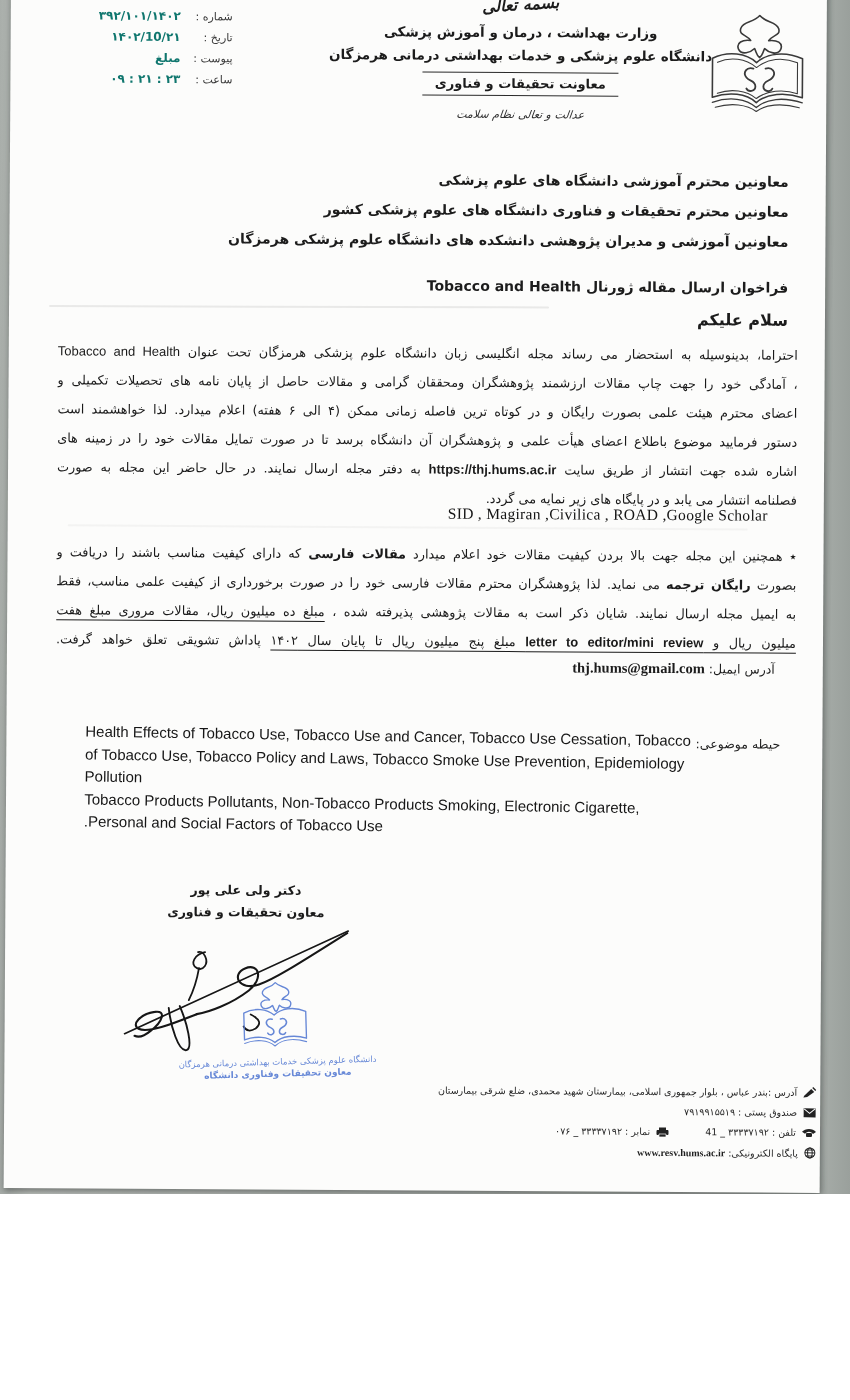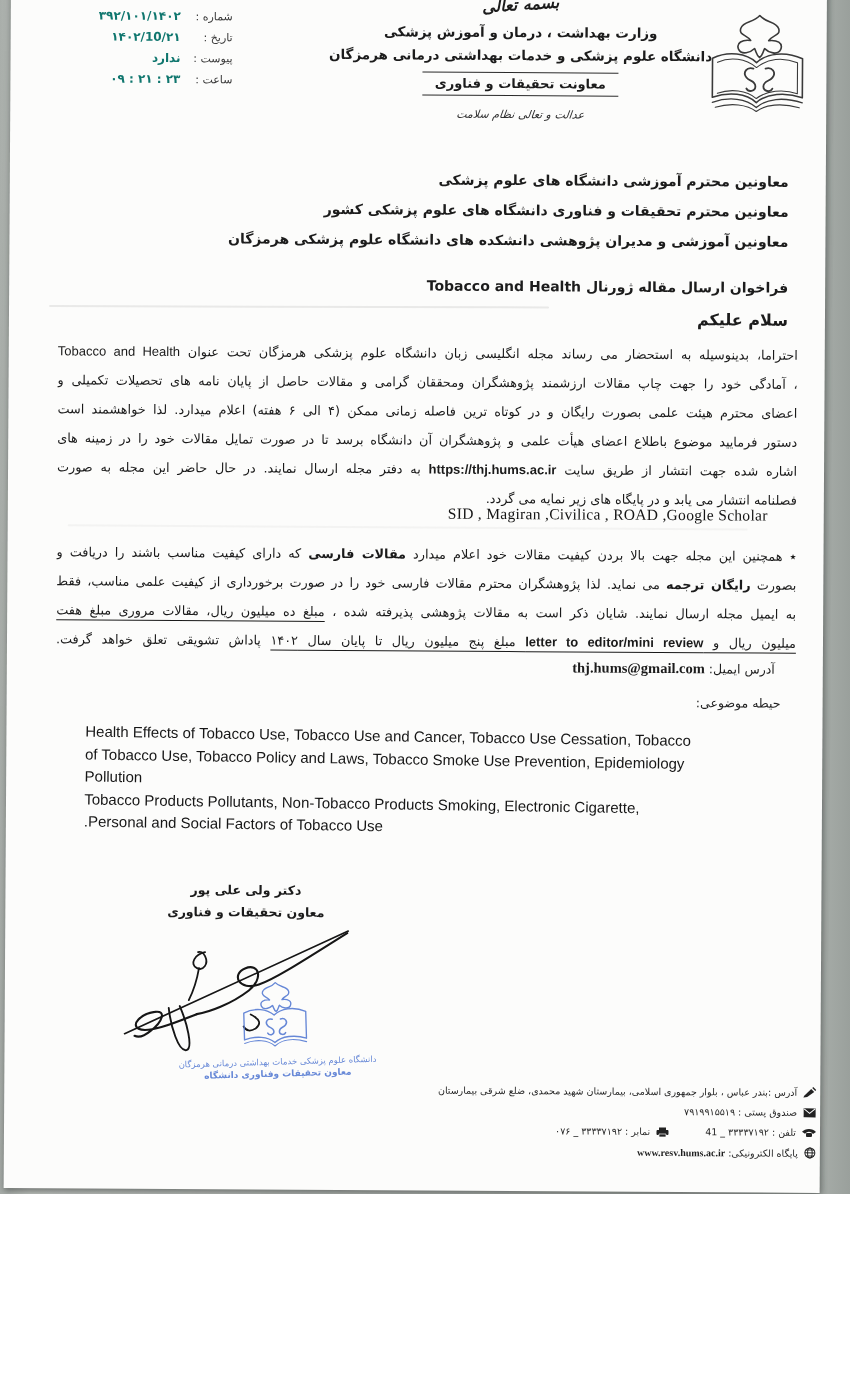--- a/index.html
+++ b/index.html
@@ -50,21 +50,21 @@
   .b{font-weight:bold;}
   .u{text-decoration:underline;text-underline-offset:5px;text-decoration-thickness:1.1px;}
   .lat{font-family:"Liberation Sans",sans-serif;direction:ltr;unicode-bidi:embed;font-size:13px;}
 
   .indexing{position:absolute;top:518px;left:440px;width:320px;text-align:center;
             font-family:"Liberation Serif",serif;font-size:15.5px;color:#141414;letter-spacing:.3px;white-space:nowrap;}
 
   .emailline{position:absolute;top:672px;right:48px;direction:rtl;font-size:12.5px;white-space:nowrap;}
   .emailline .addr{font-family:"Liberation Serif",serif;font-weight:bold;font-size:14.5px;direction:ltr;unicode-bidi:embed;margin-top:18px;}
 
-  .scopehead{position:absolute;top:707px;right:42px;direction:rtl;font-size:12.5px;color:#222;}
+  .scopehead{position:absolute;top:748px;right:42px;direction:rtl;font-size:12.5px;color:#222;}
 
   .scope{position:absolute;top:736px;left:79px;width:678px;direction:ltr;text-align:left;
          font-family:"Liberation Sans",sans-serif;font-size:15px;color:#161616;
          transform:rotate(0.55deg);transform-origin:top left;}
   .scope .line{line-height:22.5px;}
 
   
   .signer{position:absolute;top:897px;left:148px;width:185px;text-align:center;direction:rtl;
           font-size:12.5px;font-weight:bold;}
   .signer .t{margin-top:7px;}
@@ -96,21 +96,21 @@
       <div class="row">
         <span class="lbl">شماره :</span>
         <span class="val">۳۹۲/۱۰۱/۱۴۰۲</span>
       </div>
       <div class="row">
         <span class="lbl">تاریخ :</span>
         <span class="val">۱۴۰۲/10/۲۱</span>
       </div>
       <div class="row">
         <span class="lbl">پیوست :</span>
-        <span class="val">ندارد</span>
+        <span class="val">مبلغ</span>
       </div>
       <div class="row">
         <span class="lbl">ساعت :</span>
         <span class="val">۰۹ : ۲۱ : ۲۳</span>
       </div>
     </div>
 
     <div class="lh">
       <div><span class="bism">بسمه تعالی</span></div>
       <div class="l1">وزارت بهداشت ، درمان و آموزش پزشکی</div>

